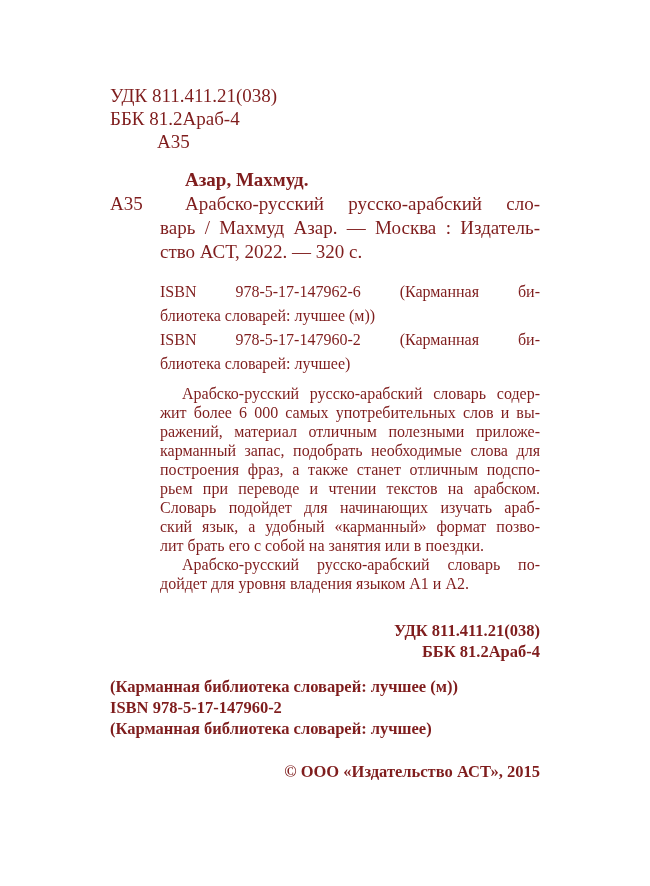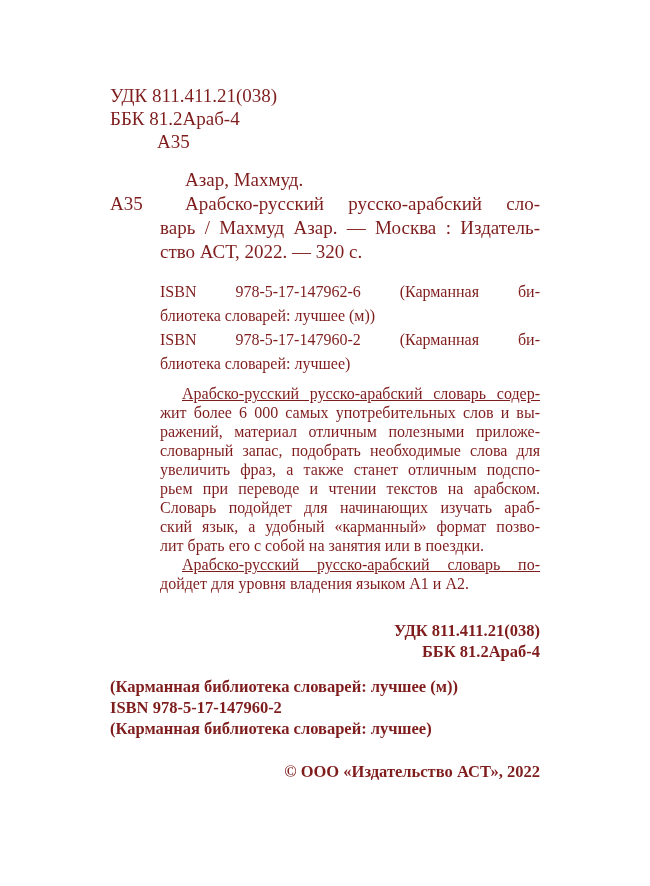--- a/index.html
+++ b/index.html
@@ -28,21 +28,21 @@
   .catalog {
     position: absolute;
     left: 110px;
     top: 168px;
     width: 430px;
     font-size: 19px;
     line-height: 24px;
   }
   .catalog .author {
     margin-left: 75px;
-    font-weight: normal;
+    font-weight: bold;
   }
   .catalog .entry-row { position: relative; }
   .catalog .entry-code {
     position: absolute;
     left: 0;
     top: 0;
   }
   .catalog .entry-lines {
     margin-left: 50px;
     width: 380px;
@@ -67,21 +67,21 @@
 
   
   .annotation {
     position: absolute;
     left: 160px;
     top: 384px;
     width: 380px;
     font-size: 16px;
     line-height: 19px;
   }
-  .annotation .line.indent { text-indent: 22px; text-decoration: underline; }
+  .annotation .line.indent { text-indent: 22px; }
 
   
   .bottom-meta {
     position: absolute;
     left: 160px;
     top: 620px;
     width: 380px;
     font-size: 16.5px;
     line-height: 21px;
     font-weight: bold;
@@ -137,36 +137,36 @@
     <div class="line stretch">ISBN 978-5-17-147962-6 (Карманная би-</div>
     <div class="line">блиотека словарей: лучшее (м))</div>
     <div class="line stretch">ISBN 978-5-17-147960-2 (Карманная би-</div>
     <div class="line">блиотека словарей: лучшее)</div>
   </div>
 
   <div class="annotation">
     <div class="line indent stretch">Арабско-русский русско-арабский словарь содер-</div>
     <div class="line stretch">жит более 6 000 самых употребительных слов и вы-</div>
     <div class="line stretch">ражений, материал отличным полезными приложе-</div>
-    <div class="line stretch">словарный запас, подобрать необходимые слова для</div>
-    <div class="line stretch">увеличить фраз, а также станет отличным подспо-</div>
+    <div class="line stretch">карманный запас, подобрать необходимые слова для</div>
+    <div class="line stretch">построения фраз, а также станет отличным подспо-</div>
     <div class="line stretch">рьем при переводе и чтении текстов на арабском.</div>
     <div class="line stretch">Словарь подойдет для начинающих изучать араб-</div>
     <div class="line stretch">ский язык, а удобный «карманный» формат позво-</div>
     <div class="line">лит брать его с собой на занятия или в поездки.</div>
     <div class="line indent stretch">Арабско-русский русско-арабский словарь по-</div>
     <div class="line">дойдет для уровня владения языком А1 и А2.</div>
   </div>
 
   <div class="bottom-meta">
     <div>УДК 811.411.21(038)</div>
     <div>ББК 81.2Араб-4</div>
   </div>
 
   <div class="isbn-footer">
     <div class="line">(Карманная библиотека словарей: лучшее (м))</div>
     <div class="line">ISBN 978-5-17-147960-2</div>
     <div class="line">(Карманная библиотека словарей: лучшее)</div>
   </div>
 
-  <div class="copyright">© ООО «Издательство АСТ», 2022</div>
+  <div class="copyright">© ООО «Издательство АСТ», 2015</div>
 
 </div>
 
 </body></html>

